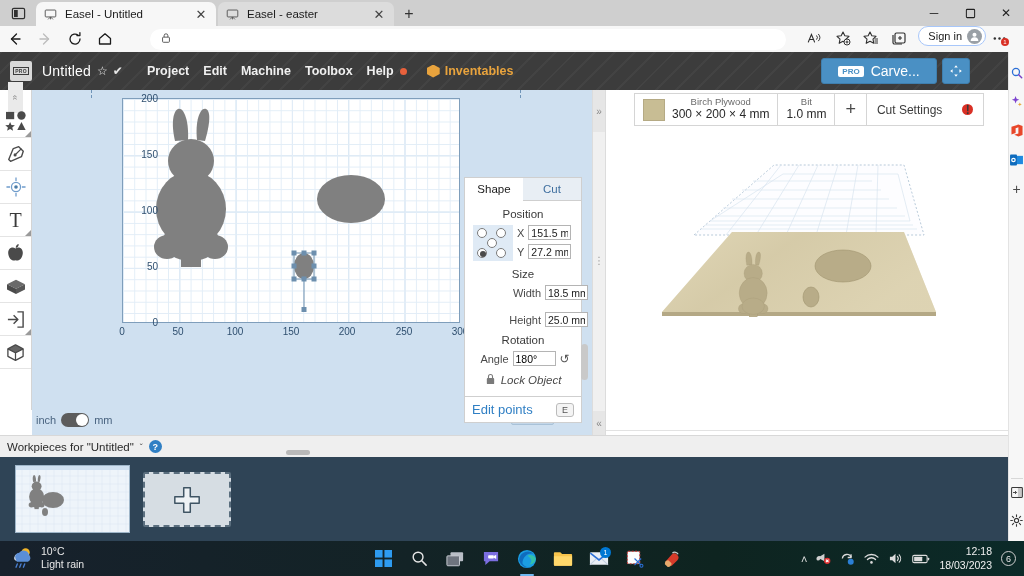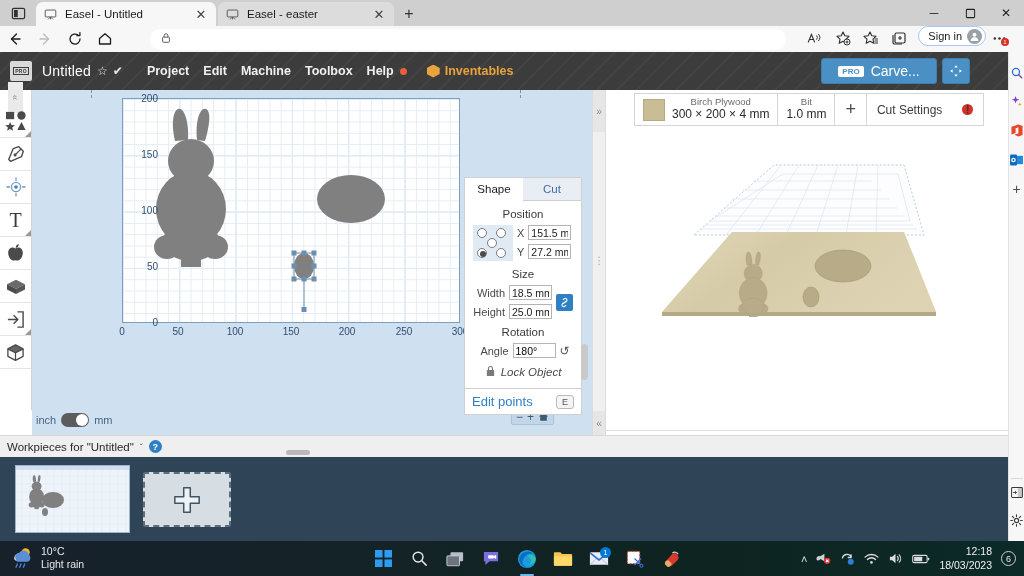--- a/index.html
+++ b/index.html
@@ -132,21 +132,21 @@
   .pos-row { display:flex; align-items:flex-start; padding:0 5px 0 8px; gap:4px;}
   .anchor-grid { position:relative; width:40px; height:36px; background:#dfeaf5; flex:none; }
   .anchor-grid .r { position:absolute; width:10px;height:10px;border-radius:50%;border:1px solid #7b7b7b; background:#fff;}
   .anchor-grid .r.on::after { content:''; position:absolute; left:2px;top:2px;width:6px;height:6px;border-radius:50%;background:#4a4a4a;}
   .xy { display:flex; flex-direction:column; gap:4px; }
   .fld { display:flex; align-items:center; gap:4px; }
   .fld label { font-size:11px; color:#4a4a4a; text-align:right; }
   .fld input { width:43px; height:15px; border:1px solid #b4b4b4; font-size:10.5px; padding:0 2px; color:#1b1b1b;
      font-family:"Liberation Sans",sans-serif; background:#fff;}
   .size-row { padding:0 5px 0 6px; display:flex; align-items:center; gap:4px; }
-  .size-fields { display:flex; flex-direction:column; gap:4px; }
+  .size-fields { display:flex; flex-direction:column; gap:12px;margin-left:36px; }
   .size-fields .fld label { width:34px; }
   .link-btn { width:17px;height:17px;background:#2f7fc4;border-radius:2px;display:flex;align-items:center;justify-content:center;color:#fff;font-size:9px;}
   .rot-row { padding:0 6px 0 10px; display:flex; align-items:center; gap:4px; justify-content:center;}
   .rot-row label { font-size:11px; color:#4a4a4a; }
   .rot-row input { width:43px;height:15px;border:1px solid #b4b4b4; font-size:10.5px; padding:0 2px;
      font-family:"Liberation Sans",sans-serif;}
   .reset-rot { color:#555; font-size:12px; }
   .lock-row { display:flex; align-items:center; justify-content:center; gap:5px; margin:7px 0 9px;font-style:italic;}
   .lock-row span { font-size:11.5px; color:#4a4a4a; }
   .edit-points { border-top:1px solid #cfcfcf; height:26px; display:flex; align-items:center; justify-content:space-between; padding:0 7px; }

